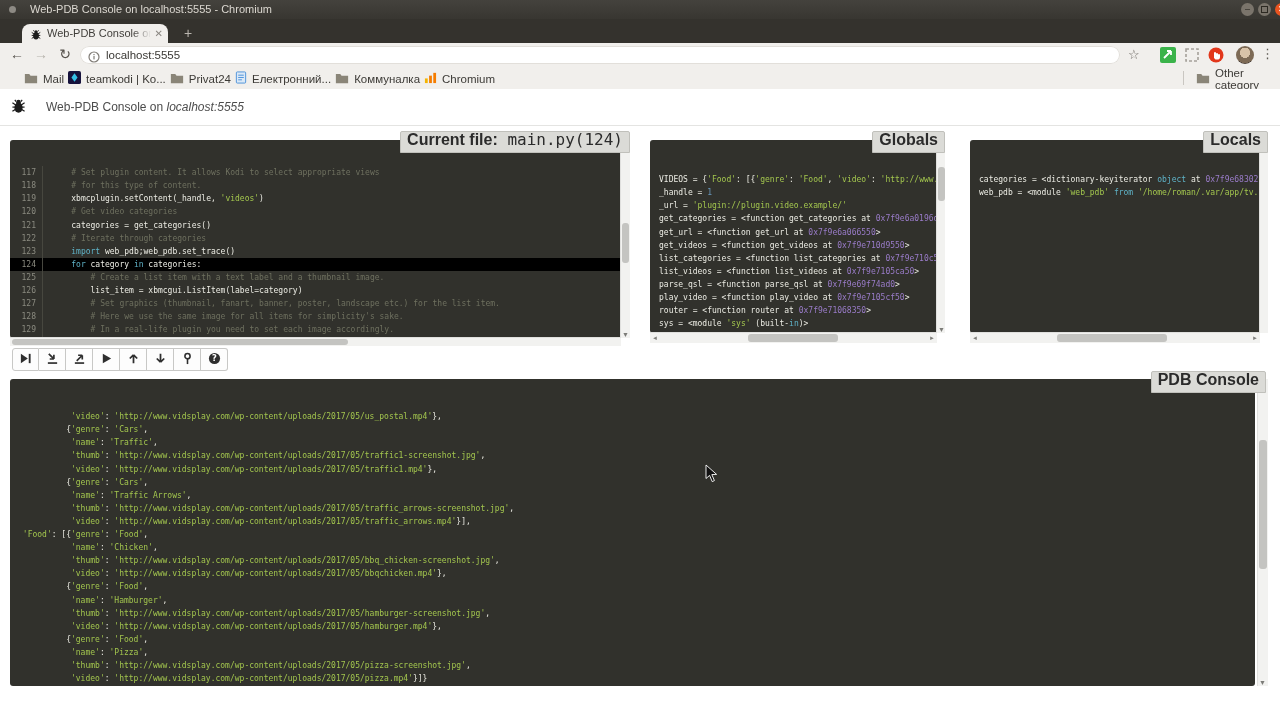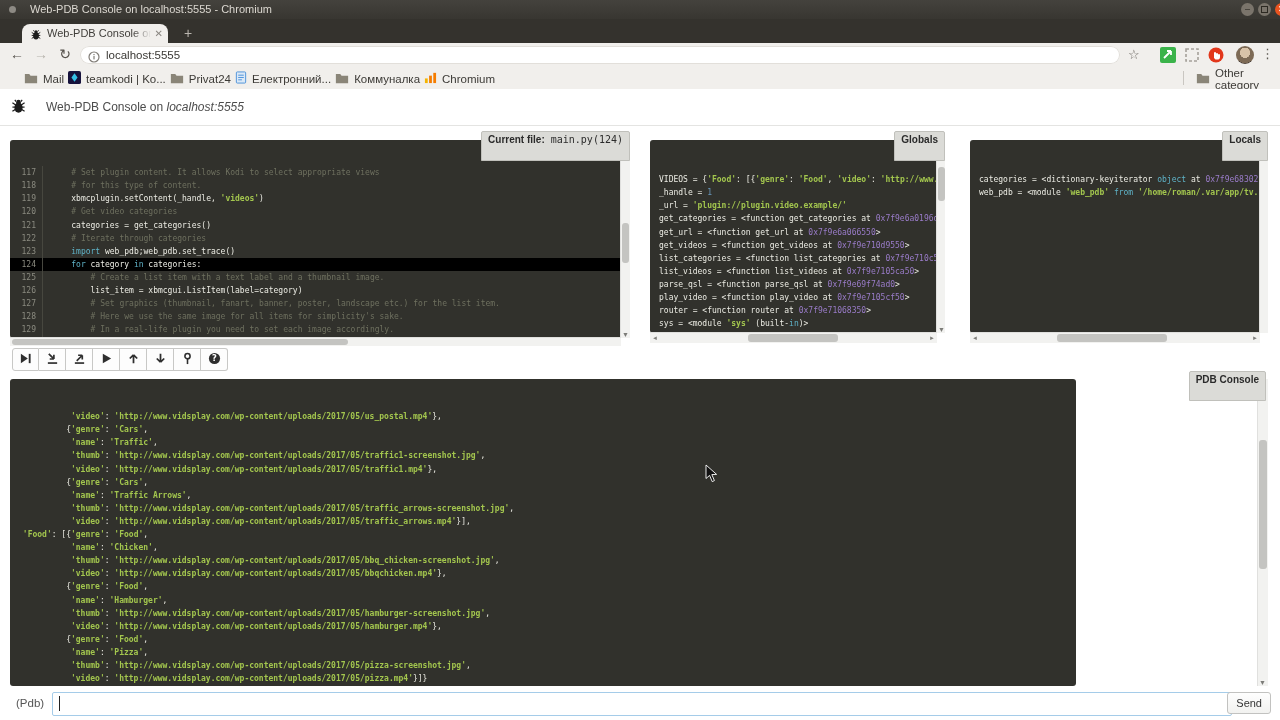--- a/index.html
+++ b/index.html
@@ -54,22 +54,22 @@
     font-size:11.5px;color:#3c3a36;}
 
   
   .page{position:absolute;left:0;top:89px;width:1280px;height:631px;background:#fff;}
   .appheader{position:absolute;left:0;top:0;width:1280px;height:36px;border-bottom:1px solid #e4e4e2;}
   .appheader .bug{position:absolute;left:10px;top:9px;}
   .appheader .htitle{position:absolute;left:46px;top:11px;font-size:12px;color:#4c4c4c;}
   .appheader .htitle i{font-style:italic;}
 
   .panel-label{position:absolute;top:0;z-index:3;background:#dbdbd7;border:1px solid #c0c0bb;
-    border-radius:2px 2px 0 0;font-size:10px;font-weight:bold;color:#2b2b2b;
-    padding:1px 6px 14px;line-height:13px;white-space:nowrap;}
+    border-radius:2px 2px 0 0;font-size:16px;font-weight:bold;color:#2b2b2b;
+    padding:1px 6px 6px;line-height:13px;white-space:nowrap;}
   .panel-label .mono{font-family:"DejaVu Sans Mono",monospace;font-weight:normal;}
 
   .darkpanel{position:absolute;background:#31312c;border-radius:3px;overflow:hidden;}
   .mono10{font-family:"DejaVu Sans Mono",monospace;font-size:8px;line-height:13.1px;
     color:#ecece4;white-space:pre;}
 
   
   .codewrap{position:absolute;left:10px;top:42px;width:620px;height:215px;}
   .codewrap .darkpanel{left:0;top:9px;right:9px;bottom:8px;}
   .code-row{display:flex;height:13.1px;}
@@ -93,36 +93,36 @@
 
   
   .dbgbar{position:absolute;left:12px;top:259px;height:23px;display:flex;}
   .dbtn{width:27px;height:23px;background:#fdfdfd;border:1px solid #c8c8c6;border-left:none;
     display:flex;align-items:center;justify-content:center;padding:0;}
   .dbtn:first-child{border-left:1px solid #c8c8c6;border-radius:3px 0 0 3px;}
   .dbtn:last-child{border-radius:0 3px 3px 0;}
 
   
   .conswrap{position:absolute;left:10px;top:282px;width:1258px;height:315px;}
-  .conswrap .darkpanel{left:0;top:8px;width:1066px;bottom:0;}
+  .conswrap .darkpanel{left:0;top:8px;width:1245px;bottom:0;}
   .conslines{padding:5px 8px;}
 
   
   .promptrow{position:absolute;left:0;top:601px;width:1280px;height:30px;}
   .plabel{position:absolute;left:16px;top:7px;font-size:11.5px;color:#555;}
   .pinput{position:absolute;left:52px;top:2px;width:1178px;height:22px;background:#fff;
     border:1px solid #a5cce9;border-radius:2px;}
   .caret{position:absolute;left:6px;top:3px;width:1px;height:15px;background:#222;
     animation:blink 1.1s steps(1) infinite;}
   @keyframes blink{50%{opacity:0;}}
   .sendbtn{position:absolute;right:9px;top:2px;height:22px;padding:0 8px;font-size:11px;color:#333;
     background:linear-gradient(#fefefe,#f2f2f0);border:1px solid #c2c2c0;border-radius:3px;}
 
   
-  .tok-str{color:#a3c64e;font-weight:bold;}
+  .tok-str{color:#a3c64e;}
   .tok-kw{color:#5fb3c8;text-align:center;}
   .tok-hex{color:#9a7cc9;}
   .tok-num{color:#6897bb;}
   .tok-cm{color:#6e705f;}
 
   .cursor{position:absolute;left:705px;top:464px;z-index:9;}
 </style>
 </head>
 <body>
 
@@ -372,27 +372,20 @@
       <div class="darkpanel mono10">
         <div class="conslines"><div>           <span class="tok-str">'video'</span>: <span class="tok-str">'http://www.vidsplay.com/wp-content/uploads/2017/05/us_postal.mp4'</span>},</div><div>          {<span class="tok-str">'genre'</span>: <span class="tok-str">'Cars'</span>,</div><div>           <span class="tok-str">'name'</span>: <span class="tok-str">'Traffic'</span>,</div><div>           <span class="tok-str">'thumb'</span>: <span class="tok-str">'http://www.vidsplay.com/wp-content/uploads/2017/05/traffic1-screenshot.jpg'</span>,</div><div>           <span class="tok-str">'video'</span>: <span class="tok-str">'http://www.vidsplay.com/wp-content/uploads/2017/05/traffic1.mp4'</span>},</div><div>          {<span class="tok-str">'genre'</span>: <span class="tok-str">'Cars'</span>,</div><div>           <span class="tok-str">'name'</span>: <span class="tok-str">'Traffic Arrows'</span>,</div><div>           <span class="tok-str">'thumb'</span>: <span class="tok-str">'http://www.vidsplay.com/wp-content/uploads/2017/05/traffic_arrows-screenshot.jpg'</span>,</div><div>           <span class="tok-str">'video'</span>: <span class="tok-str">'http://www.vidsplay.com/wp-content/uploads/2017/05/traffic_arrows.mp4'</span>}],</div><div> <span class="tok-str">'Food'</span>: [{<span class="tok-str">'genre'</span>: <span class="tok-str">'Food'</span>,</div><div>           <span class="tok-str">'name'</span>: <span class="tok-str">'Chicken'</span>,</div><div>           <span class="tok-str">'thumb'</span>: <span class="tok-str">'http://www.vidsplay.com/wp-content/uploads/2017/05/bbq_chicken-screenshot.jpg'</span>,</div><div>           <span class="tok-str">'video'</span>: <span class="tok-str">'http://www.vidsplay.com/wp-content/uploads/2017/05/bbqchicken.mp4'</span>},</div><div>          {<span class="tok-str">'genre'</span>: <span class="tok-str">'Food'</span>,</div><div>           <span class="tok-str">'name'</span>: <span class="tok-str">'Hamburger'</span>,</div><div>           <span class="tok-str">'thumb'</span>: <span class="tok-str">'http://www.vidsplay.com/wp-content/uploads/2017/05/hamburger-screenshot.jpg'</span>,</div><div>           <span class="tok-str">'video'</span>: <span class="tok-str">'http://www.vidsplay.com/wp-content/uploads/2017/05/hamburger.mp4'</span>},</div><div>          {<span class="tok-str">'genre'</span>: <span class="tok-str">'Food'</span>,</div><div>           <span class="tok-str">'name'</span>: <span class="tok-str">'Pizza'</span>,</div><div>           <span class="tok-str">'thumb'</span>: <span class="tok-str">'http://www.vidsplay.com/wp-content/uploads/2017/05/pizza-screenshot.jpg'</span>,</div><div>           <span class="tok-str">'video'</span>: <span class="tok-str">'http://www.vidsplay.com/wp-content/uploads/2017/05/pizza.mp4'</span>}]}</div><div>(Pdb) q</div></div>
       </div>
       <div class="vsb" style="right:0;top:8px;bottom:0;width:10px">
         <div class="arr" style="top:0">▲</div>
         <div class="thumb" style="top:20%;height:42%;width:8px"></div>
         <div class="arr" style="bottom:0">▼</div>
       </div>
     </div>
 
-    <div class="promptrow">
-      <span class="plabel">(Pdb)</span>
-      <div class="pinput">
-        <span class="caret"></span>
-      </div>
-      <button class="sendbtn">Send</button>
-    </div>
   </div>
 
   <span class="cursor">
     <svg width="13" height="19" viewBox="0 0 13 19">
         <path d="M1 1 L1 14.5 L4.6 11.4 L7.2 17.6 L9.4 16.6 L6.8 10.6 L11.6 10.4 Z" fill="#111" stroke="#fff" stroke-width="0.9"></path>
       </svg>
   </span>
 </div>
 
 </body></html>

